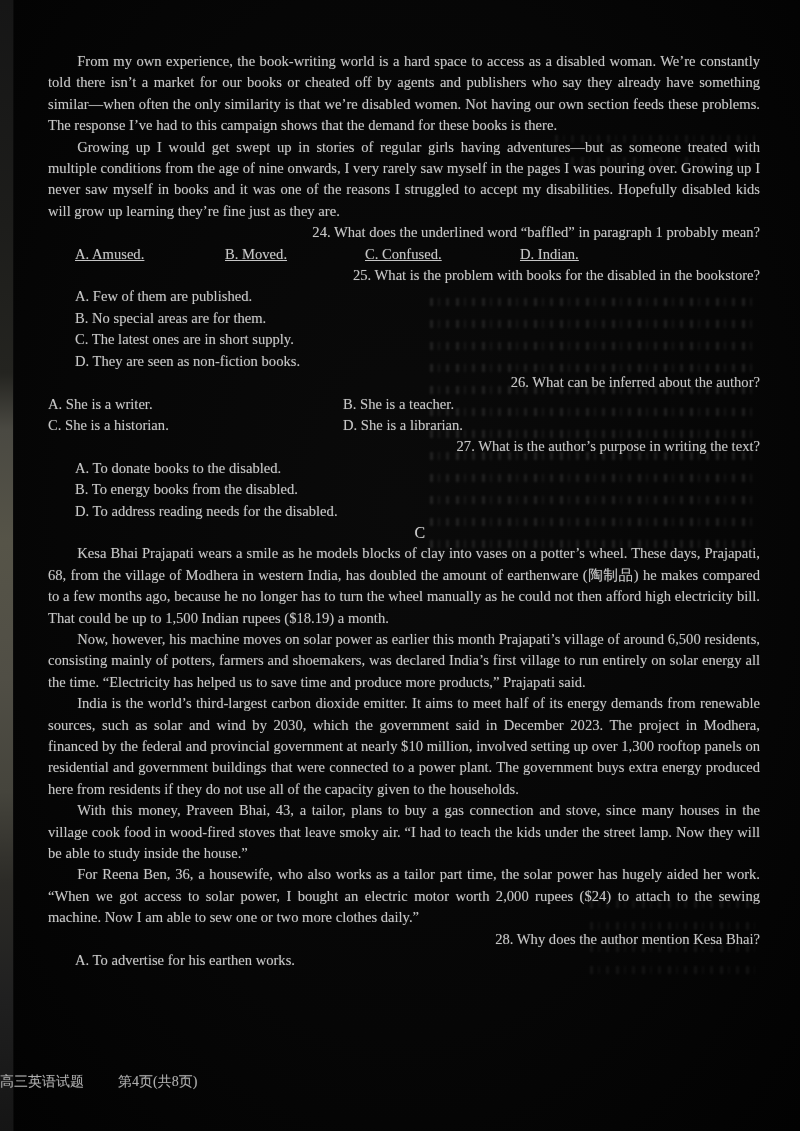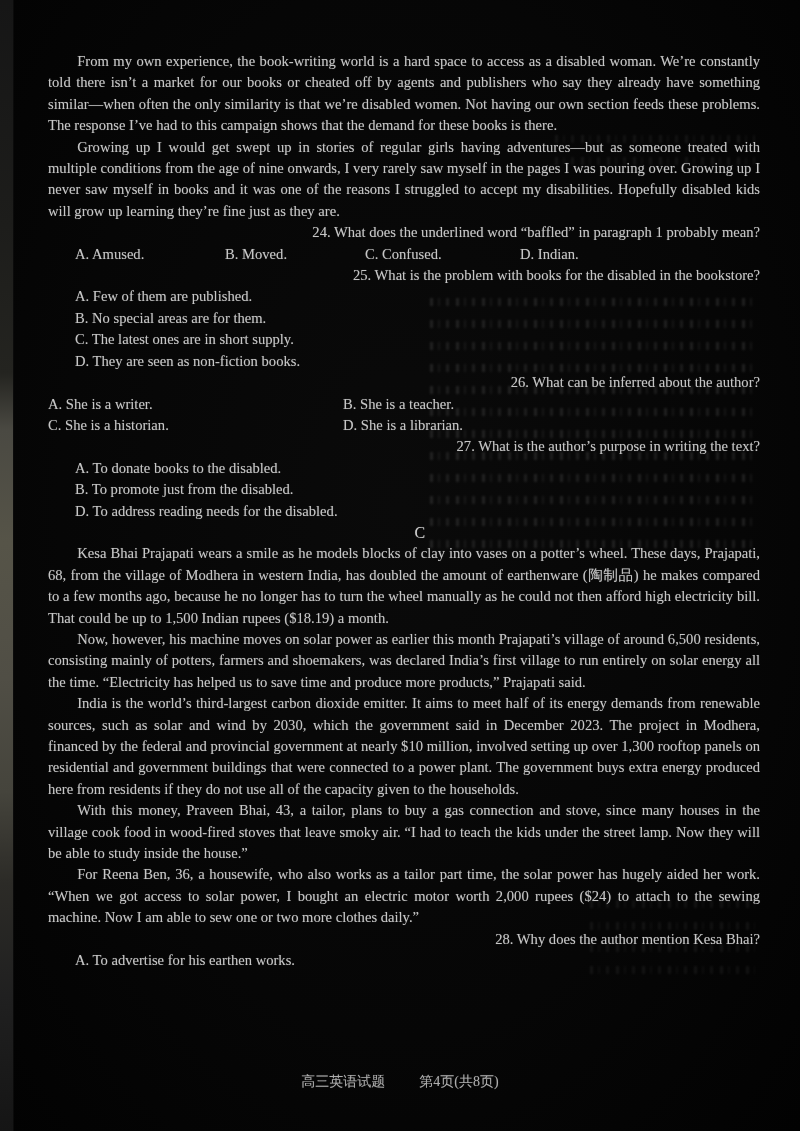--- a/index.html
+++ b/index.html
@@ -20,31 +20,31 @@
     border-right:1px solid #0b0b0b;
   }
   .content{
     position:absolute;left:48px;top:51px;width:712px;
     font-size:14.6px;line-height:21.4px;
     text-align:justify;
     text-shadow:0 0 1px rgba(200,200,200,.38);
   }
   p.para{margin:0;text-indent:2em;}
   .stem{text-align:right;white-space:nowrap;}
-  .opts-row{display:flex;margin-left:27px;text-align:left;}
+  .opts-row{display:flex;margin-left:27px;text-align:left;text-decoration:underline;}
   .opts-row .o1{width:150px;}
   .opts-row .o2{width:140px;}
   .opts-row .o3{width:155px;}
   .opt-list{margin-left:27px;text-align:left;}
   .opt-list div{white-space:nowrap;}
   .grid2{display:grid;grid-template-columns:295px auto;text-align:left;}
   .heading-c{text-align:center;text-indent:0;font-size:16px;letter-spacing:.5px;color:#cfcfcf;}
   .footer{
     position:absolute;left:0;bottom:40px;width:100%;
-    text-align:center;font-size:14px;color:#adadad;
+    font-size:14px;color:#adadad;
     text-shadow:0 0 1px rgba(180,180,180,.35);
   }
   .footer .gap{display:inline-block;width:34px;}
   
   .bleed{position:absolute;filter:blur(1.3px);opacity:.55;pointer-events:none;}
   .bleed .row{
     height:8px;margin-bottom:14px;
     background:repeating-linear-gradient(90deg,
       rgba(150,150,150,.34) 0 3px, transparent 3px 8px,
       rgba(125,125,125,.26) 8px 10px, transparent 10px 16px,
@@ -116,21 +116,21 @@
         <span>B. She is a teacher.</span>
         <span>C. She is a historian.</span>
         <span>D. She is a librarian.</span>
       </div>
     </div>
 
     <div>
       <div class="stem"><span>27.</span> <span>What is the author’s purpose in writing the text?</span></div>
       <div class="opt-list">
         <div>A. To donate books to the disabled.</div>
-        <div>B. To promote just from the disabled.</div>
+        <div>B. To energy books from the disabled.</div>
         <div>D. To address reading needs for the disabled.</div>
       </div>
     </div>
 
     <p class="para heading-c">C</p>
     <p class="para">Kesa Bhai Prajapati wears a smile as he models blocks of clay into vases on a potter’s wheel. These days, Prajapati, 68, from the village of Modhera in western India, has doubled the amount of earthenware (陶制品) he makes compared to a few months ago, because he no longer has to turn the wheel manually as he could not then afford high electricity bill. That could be up to 1,500 Indian rupees ($18.19) a month.</p>
     <p class="para">Now, however, his machine moves on solar power as earlier this month Prajapati’s village of around 6,500 residents, consisting mainly of potters, farmers and shoemakers, was declared India’s first village to run entirely on solar energy all the time. “Electricity has helped us to save time and produce more products,” Prajapati said.</p>
     <p class="para">India is the world’s third-largest carbon dioxide emitter. It aims to meet half of its energy demands from renewable sources, such as solar and wind by 2030, which the government said in December 2023. The project in Modhera, financed by the federal and provincial government at nearly $10 million, involved setting up over 1,300 rooftop panels on residential and government buildings that were connected to a power plant. The government buys extra energy produced here from residents if they do not use all of the capacity given to the households.</p>
     <p class="para">With this money, Praveen Bhai, 43, a tailor, plans to buy a gas connection and stove, since many houses in the village cook food in wood-fired stoves that leave smoky air. “I had to teach the kids under the street lamp. Now they will be able to study inside the house.”</p>
     <p class="para">For Reena Ben, 36, a housewife, who also works as a tailor part time, the solar power has hugely aided her work. “When we got access to solar power, I bought an electric motor worth 2,000 rupees ($24) to attach to the sewing machine. Now I am able to sew one or two more clothes daily.”</p>

